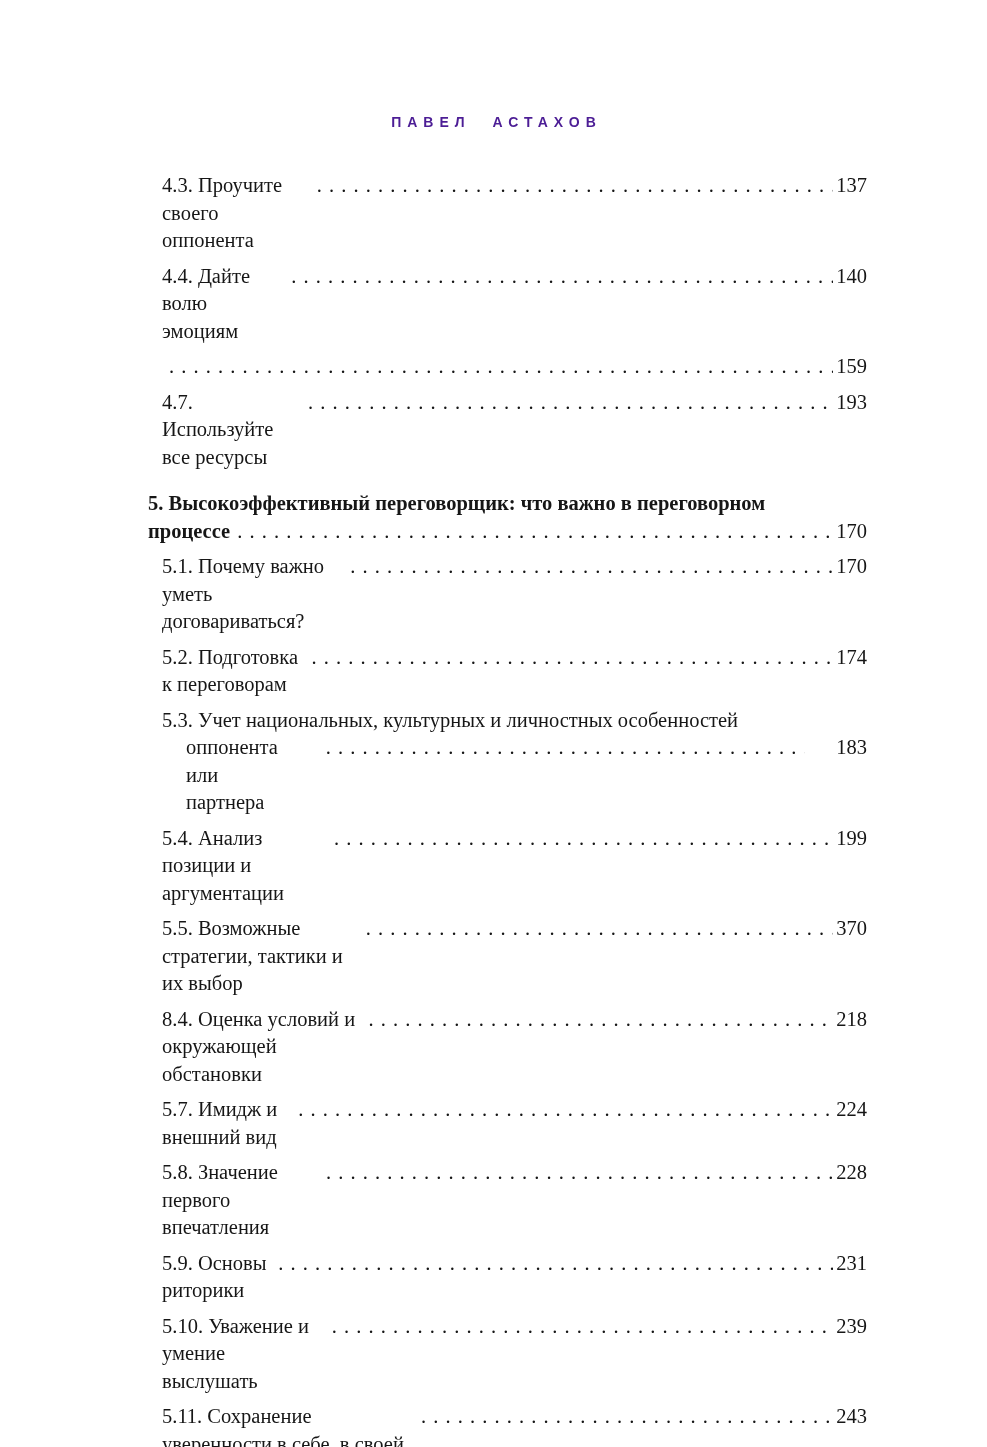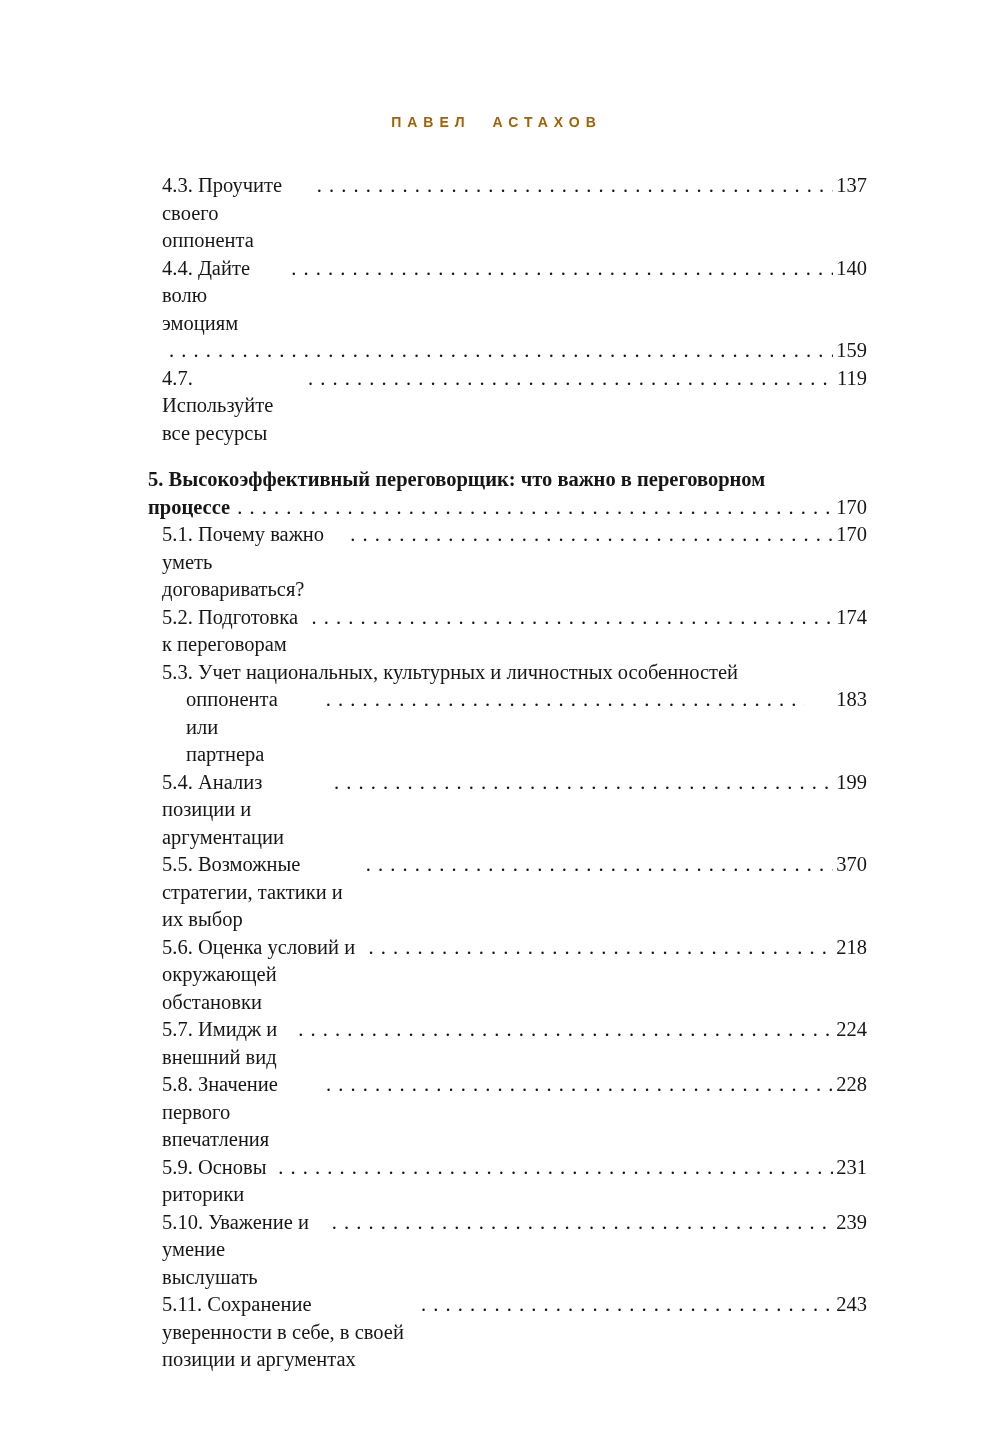--- a/index.html
+++ b/index.html
@@ -17,29 +17,29 @@
   }
   .author {
     padding-top: 114px;
     text-align: center;
     font-family: "Liberation Sans", "DejaVu Sans", sans-serif;
     font-weight: 700;
     font-size: 14px;
     letter-spacing: 6px;
     word-spacing: 12px;
     text-indent: 6px;
-    color: #a16207;
+    color: #4c1d95;
   }
   .toc {
     margin: 42px 120px 0 148px;
     font-size: 20.5px;
     line-height: 27.5px;
   }
   .row { display: flex; align-items: baseline; }
-  .sub { padding-left: 14px; }
+  .sub { padding-left: 14px; margin-top: 8px; }
   .cont { padding-left: 24px; gap: 28px; }
   .leader {
     flex: 1 1 auto;
     overflow: hidden;
     white-space: nowrap;
     margin: 0 3px 0 7px;
     min-width: 12px;
     font-weight: 400;
   }
   .leader::after {
@@ -70,21 +70,21 @@
       <span class="leader"></span>
       <span class="pg">140</span>
     </div>
     <div class="row sub">
       <span class="leader"></span>
       <span class="pg">159</span>
     </div>
     <div class="row sub">
       <span class="t">4.7. Используйте все ресурсы</span>
       <span class="leader"></span>
-      <span class="pg">119</span>
+      <span class="pg">193</span>
     </div>
 
     <div class="section">
       <div class="h">5. Высокоэффективный переговорщик: что важно в переговорном</div>
       <div class="row">
         <span class="h">процессе</span>
         <span class="leader"></span>
         <span class="pg">170</span>
       </div>
     </div>
@@ -111,21 +111,21 @@
       <span class="t">5.4. Анализ позиции и аргументации</span>
       <span class="leader"></span>
       <span class="pg">199</span>
     </div>
     <div class="row sub">
       <span class="t">5.5. Возможные стратегии, тактики и их выбор</span>
       <span class="leader"></span>
       <span class="pg">370</span>
     </div>
     <div class="row sub">
-      <span class="t">5.6. Оценка условий и окружающей обстановки</span>
+      <span class="t">8.4. Оценка условий и окружающей обстановки</span>
       <span class="leader"></span>
       <span class="pg">218</span>
     </div>
     <div class="row sub">
       <span class="t">5.7. Имидж и внешний вид</span>
       <span class="leader"></span>
       <span class="pg">224</span>
     </div>
     <div class="row sub">
       <span class="t">5.8. Значение первого впечатления</span>

